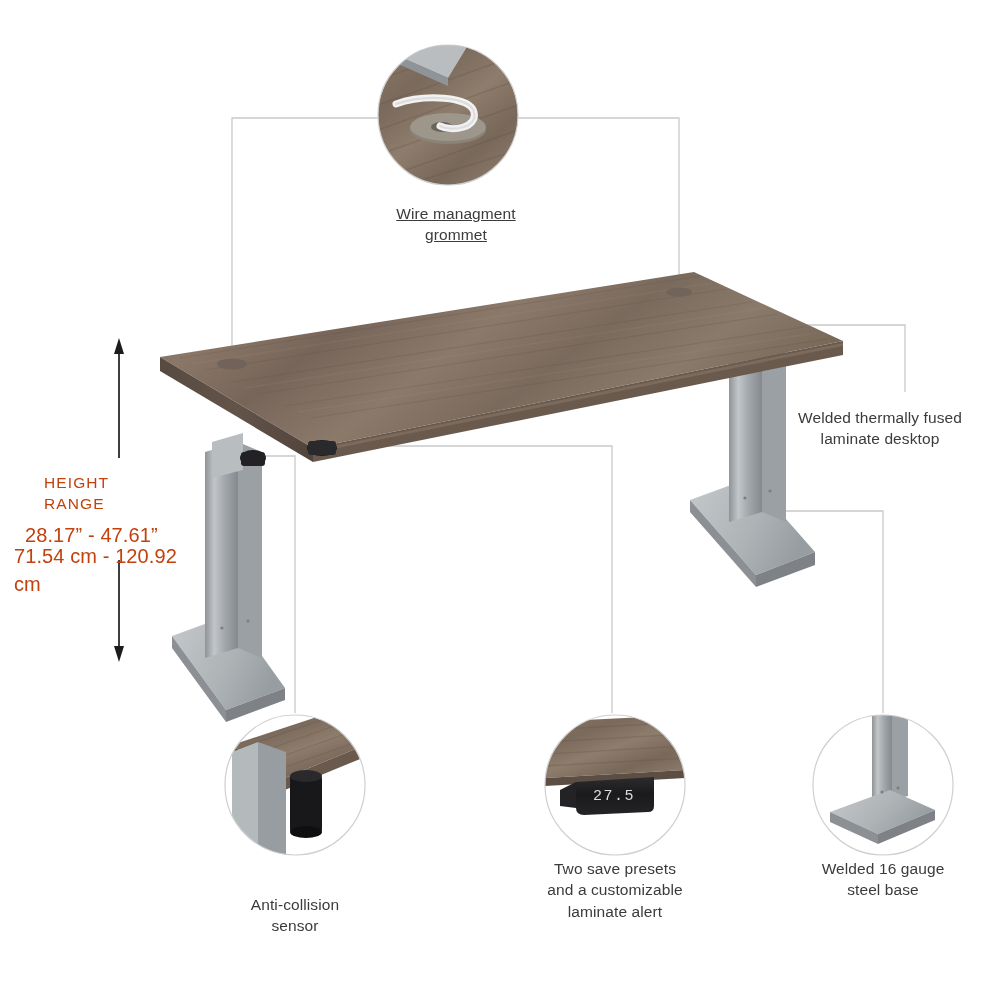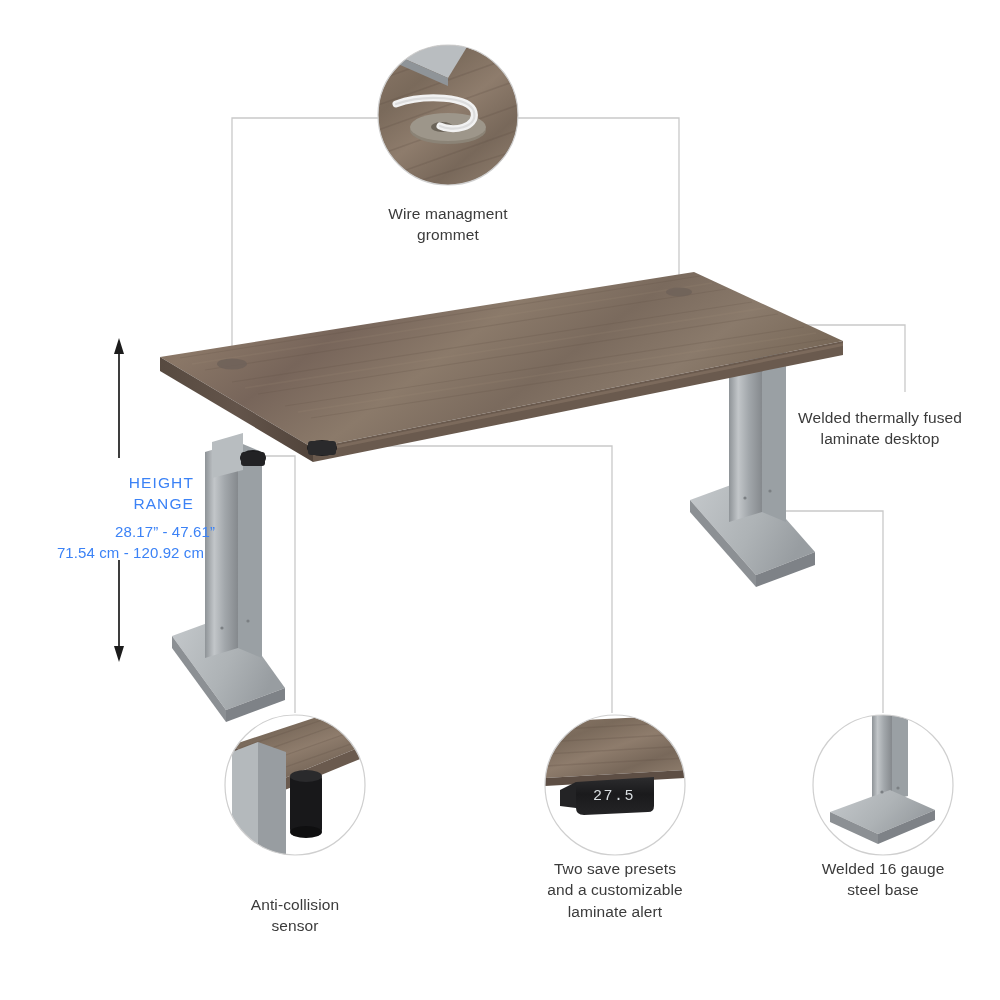--- a/index.html
+++ b/index.html
@@ -29,31 +29,31 @@
     position: absolute;
     text-align: center;
     color: #3b3b3b;
     font-size: 15.5px;
     line-height: 1.38;
     letter-spacing: 0.1px;
     white-space: pre-line;
   }
   .cap-dim {
     position: absolute;
-    text-align: right;
-    color: #3b82f6;
+    text-align: left;
+    color: #c2410c;
   }
   .hr-title {
     font-size: 15.5px;
     line-height: 1.36;
     letter-spacing: 1.1px;
     white-space: pre-line;
   }
   .hr-values {
-    font-size: 15px;
+    font-size: 20px;
     line-height: 1.42;
     white-space: pre-line;
     letter-spacing: 0.1px;
   }
 </style>
 </head>
 <body>
 
 <div id="stage">
 
@@ -293,21 +293,21 @@
         <polygon points="830,812 830,822 878,844 878,834" fill="#8c9094"></polygon>
         <polygon points="878,834 878,844 935,820 935,810" fill="#7e8287"></polygon>
         <circle cx="882" cy="792" r="1.6" fill="#7b7f83"></circle>
         <circle cx="898" cy="788" r="1.6" fill="#7b7f83"></circle>
       </g>
       <circle cx="883" cy="785" r="70" fill="none" stroke="#cfcfcf" stroke-width="1.2"></circle>
     </g>
 
   </svg>
 
-  <div class="cap" style="left:348px; top:203px; width:200px;">Wire managment
+  <div class="cap" style="left:356px; top:203px; width:200px;text-decoration:underline;">Wire managment
 grommet</div>
 
   <div class="cap" style="left:780px; top:407px; width:200px;">Welded thermally fused
 laminate desktop</div>
 
   <div class="cap" style="left:200px; top:894px; width:190px;">Anti-collision
 sensor</div>
 
   <div class="cap" style="left:520px; top:858px; width:190px;">Two save presets
 and a customizable

